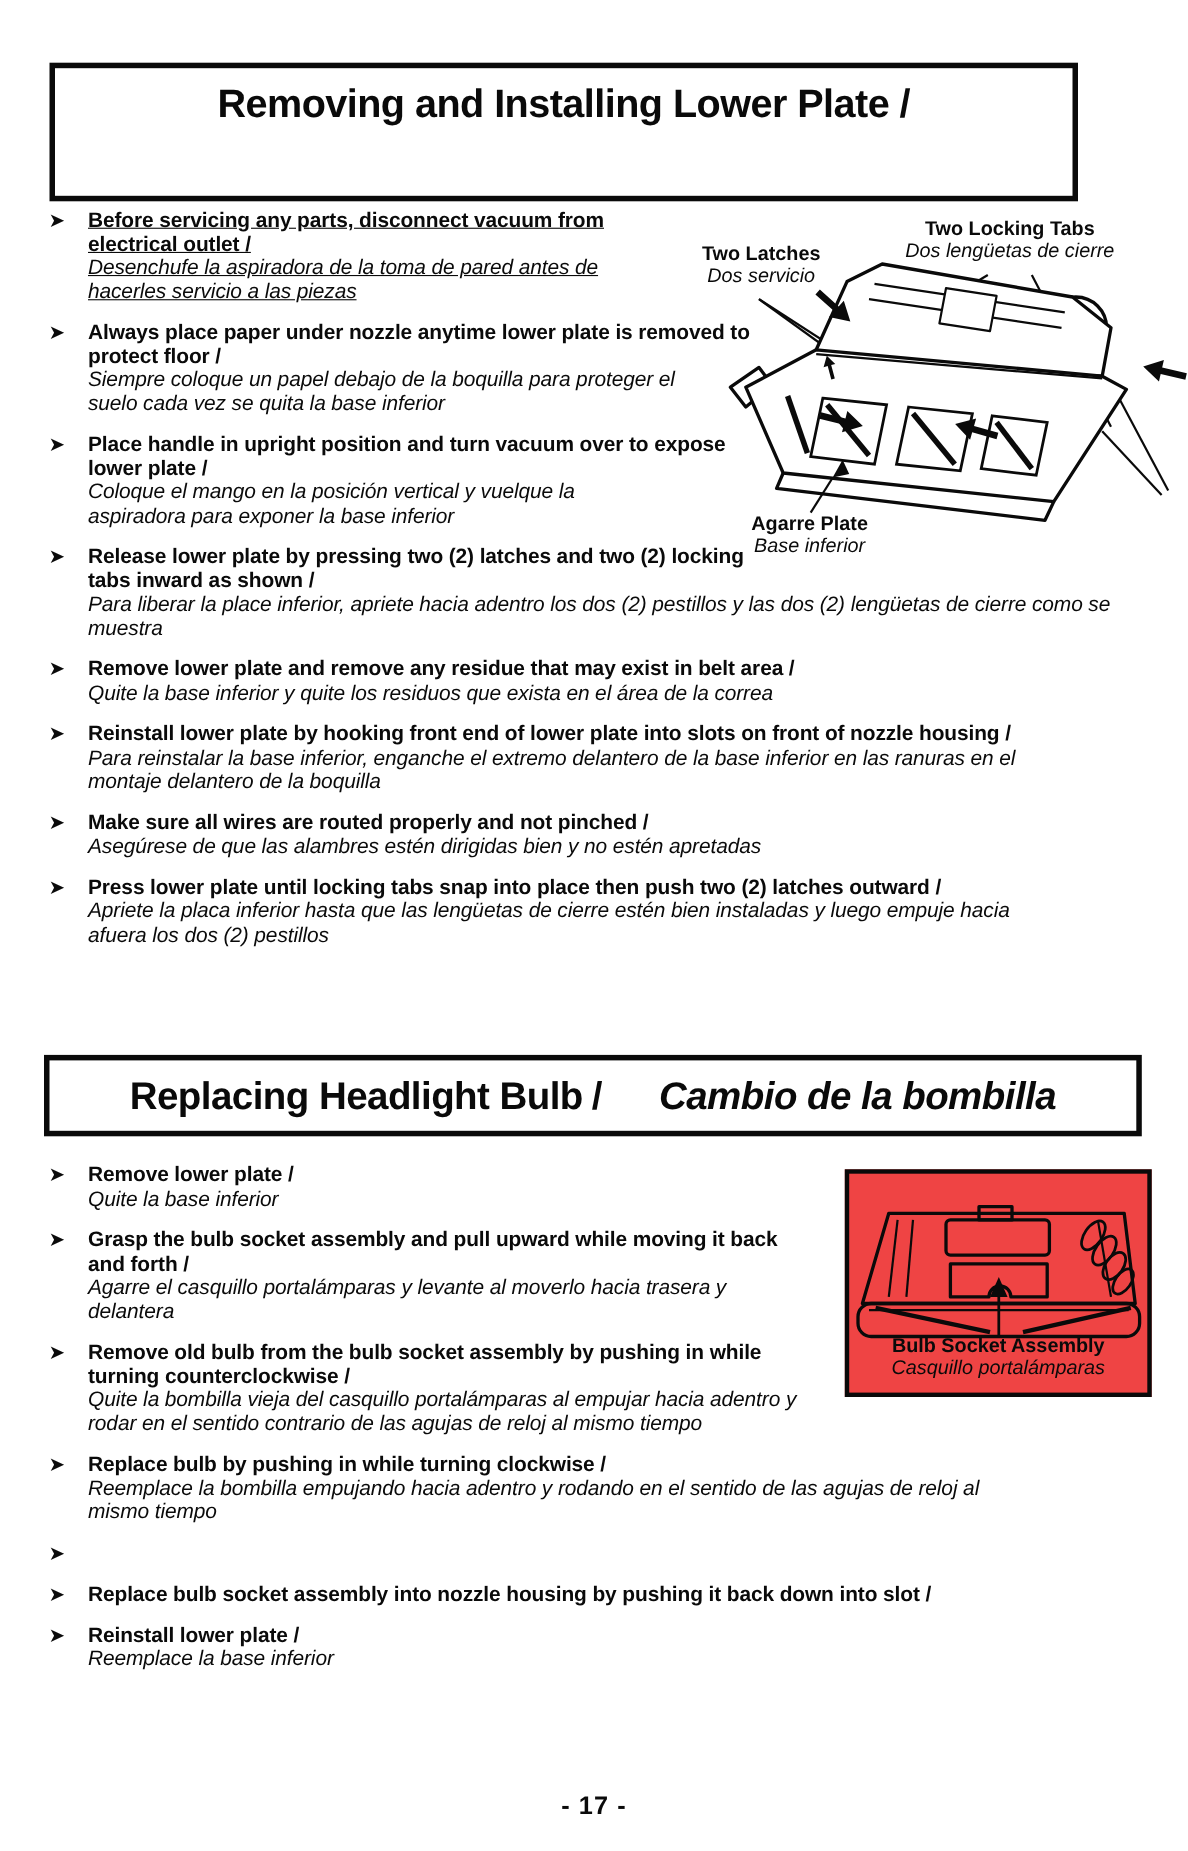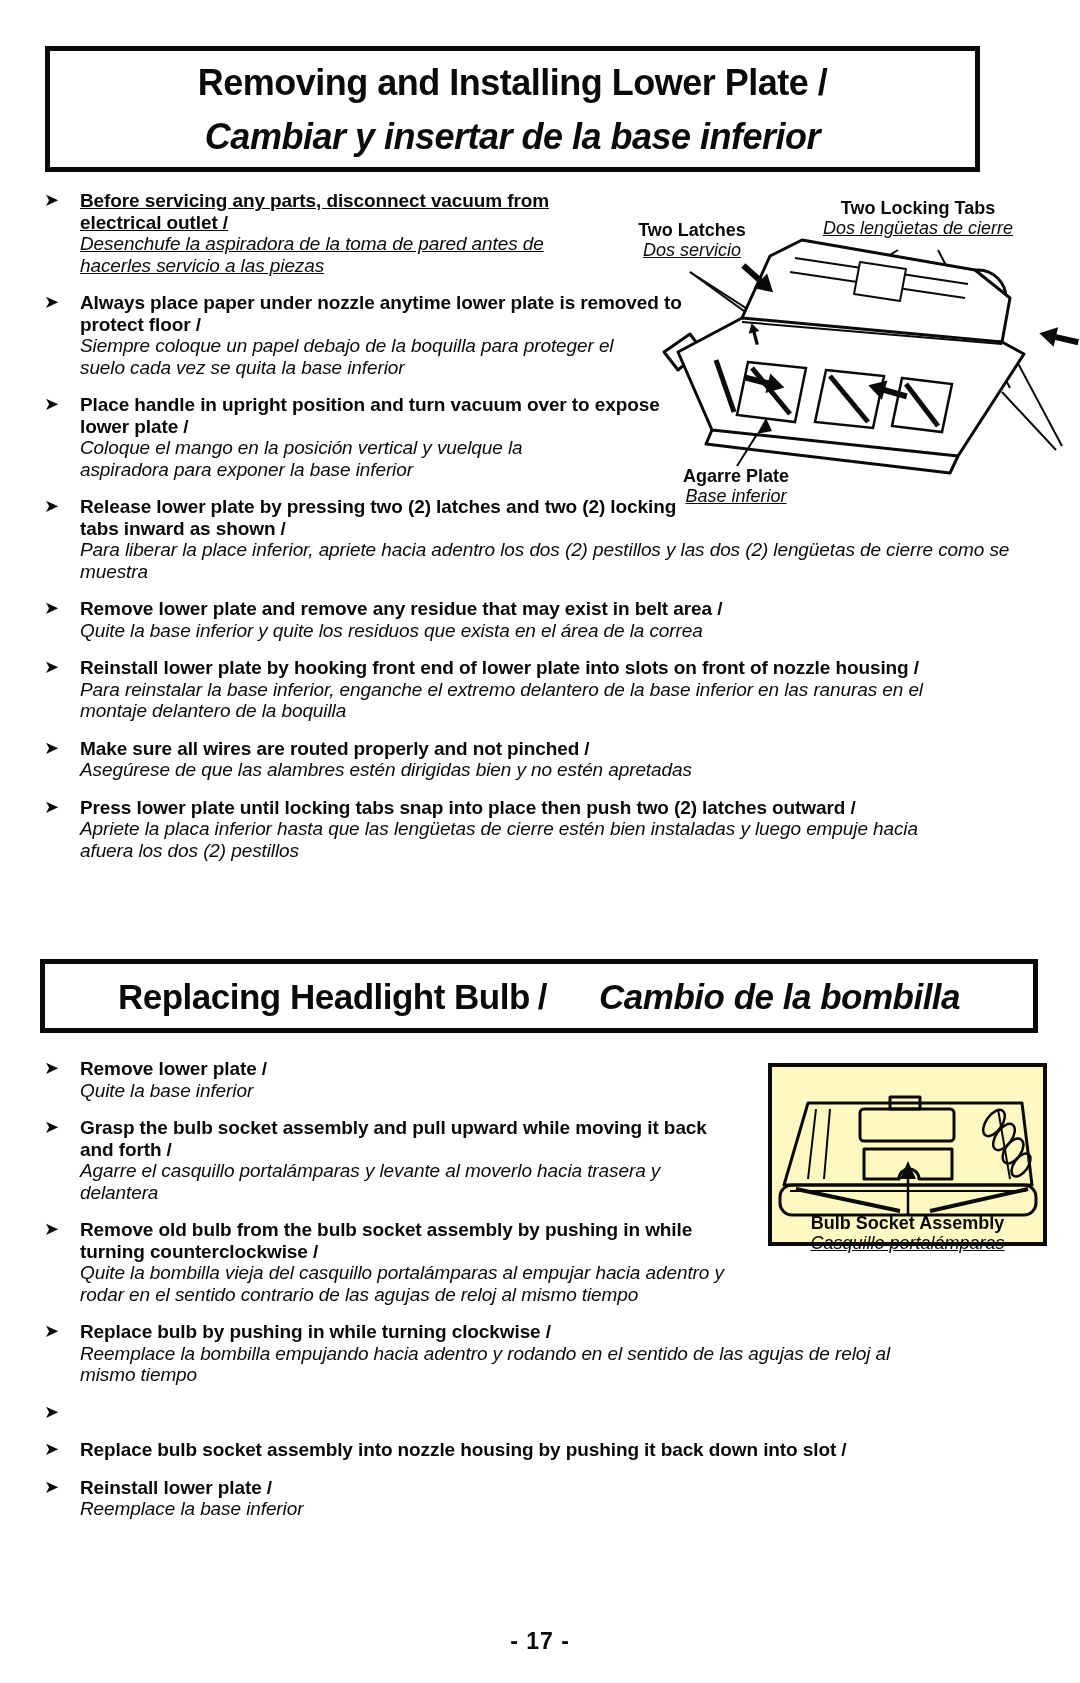--- a/index.html
+++ b/index.html
@@ -12,21 +12,21 @@
     overflow:hidden;
   }
   
   .titlebox{
     position:absolute;
     border:5px solid #0a0a0a;
     background:#fff;
     text-align:center;
     box-sizing:border-box;
   }
-  #title1{left:45px;top:46px;width:935px;height:126px;padding-top:5px;}
+  #title1{left:45px;top:57px;width:935px;height:126px;padding-top:5px;}
   #title1 .t-line{font-size:36px;font-weight:bold;line-height:54px;letter-spacing:-0.5px;}
   #title1 .t-es{font-style:italic;}
   #title2{left:40px;top:959px;width:998px;height:74px;line-height:66px;font-size:35px;font-weight:bold;letter-spacing:-0.5px;}
   #title2 .t-sep{margin:0 8px;}
   #title2 .t-es{font-style:italic;margin-left:44px;}
 
   
   ul.instructions{list-style:none;margin:0;padding:0;position:absolute;}
   #s1-list{left:44px;top:190px;width:1006px;}
   #s2-list{left:44px;top:1058px;width:1006px;}
@@ -50,47 +50,46 @@
   #s2-list li:nth-child(2) .es{max-width:615px;}
   #s2-list li:nth-child(3) .en{max-width:640px;}
   #s2-list li:nth-child(3) .es{max-width:680px;}
   #s2-list li:nth-child(4) .es{max-width:870px;}
   #s2-list li:nth-child(6) .es{max-width:840px;}
 
   
   #fig1-svg{position:absolute;left:600px;top:186px;width:480px;height:334px;}
   .figlabel{position:absolute;text-align:center;font-size:18px;line-height:20px;}
   .figlabel .fl-en{font-weight:bold;}
-  .figlabel .fl-es{font-style:italic;text-decoration:underline;}
+  .figlabel .fl-es{font-style:italic;}
   #lbl-latches{left:616px;top:220px;width:152px;}
   #lbl-tabs{left:798px;top:198px;width:240px;}
   #lbl-plate{left:652px;top:466px;width:168px;}
 
   
   #fig2-box{
-    position:absolute;left:768px;top:1063px;width:279px;height:183px;
-    border:4px solid #0a0a0a;box-sizing:border-box;background:#fef9c3;
+    position:absolute;left:768px;top:1063px;width:279px;height:207px;
+    border:4px solid #0a0a0a;box-sizing:border-box;background:#ef4444;
   }
   #fig2-svg{position:absolute;left:0;top:0;width:271px;height:199px;}
   #lbl-socket{left:0;right:0;top:146px;}
 
   
   #page-number{
     position:absolute;left:0;top:1628px;width:100%;
     text-align:center;font-size:23px;font-weight:bold;letter-spacing:1px;
   }
 </style>
 </head>
 <body>
 
 <div class="page">
 
   <div class="titlebox" id="title1">
     <div class="t-line t-en">Removing and Installing Lower Plate /</div>
-    <div class="t-line t-es">Cambiar y insertar de la base inferior</div>
   </div>
 
   <ul class="instructions" id="s1-list">
     <li class="bullet">
       <span class="arrow">➤</span>
       <div class="text">
           <div class="en">Before servicing any parts, disconnect vacuum from electrical outlet /</div>
           <div class="es">Desenchufe la aspiradora de la toma de pared antes de hacerles servicio a las piezas</div>
         </div>
     </li>

